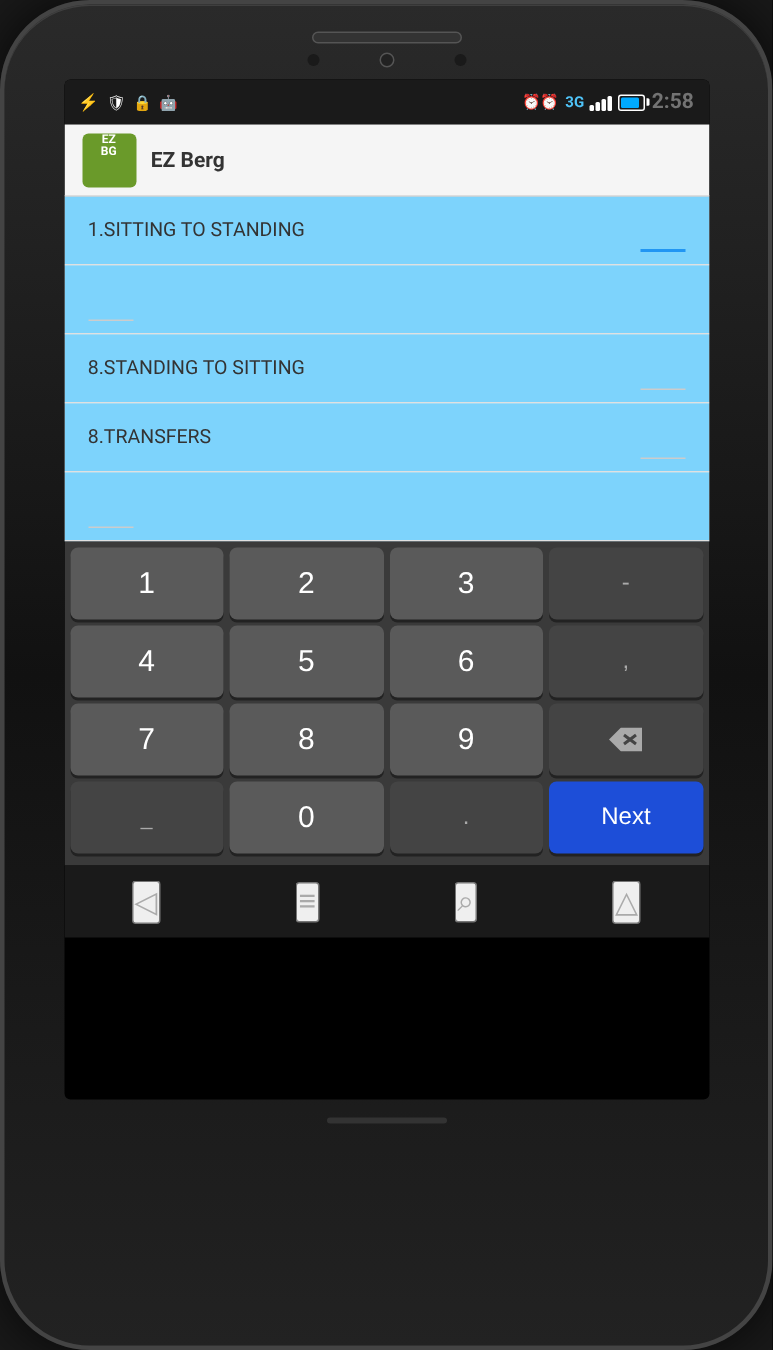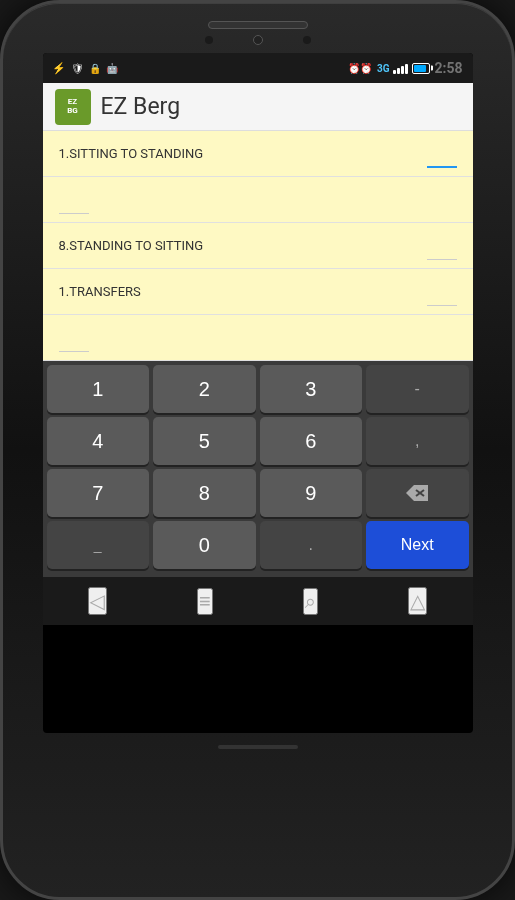--- a/index.html
+++ b/index.html
@@ -152,50 +152,50 @@
       padding: 0 12px;
       gap: 10px;
     }
 
     .app-icon {
       width: 36px;
       height: 36px;
       background: #6a9a2a;
       border-radius: 4px;
       display: flex;
-      align-items: center;
+      align-items: flex-start;
       justify-content: center;
       font-size: 9px;
       color: #fff;
       font-weight: bold;
       flex-shrink: 0;
     }
 
     .app-title {
-      font-size: 23px;
+      font-size: 14px;
       color: #333;
-      font-weight: 400;
+      font-weight: 700;
     }
 
     
     .content-area {
       width: 100%;
       flex: 1;
       background: #f9f9f9;
       overflow: hidden;
     }
 
     .list-item {
       display: flex;
       align-items: center;
       justify-content: space-between;
       padding: 0 16px;
       height: 46px;
       border-bottom: 1px solid #e0e0e0;
-      background: #fef9c3;
+      background: #7dd3fc;
     }
 
     .list-item-text {
       font-size: 13px;
       color: #333;
       font-weight: 400;
     }
 
     .score-input {
       width: 30px;
@@ -348,21 +348,21 @@
         <div class="score-input"></div>
       </div>
       <div class="list-item">
         <div class="score-input-empty"></div>
       </div>
       <div class="list-item">
         <span class="list-item-text">8.STANDING TO SITTING</span>
         <div class="score-input-empty"></div>
       </div>
       <div class="list-item">
-        <span class="list-item-text">1.TRANSFERS</span>
+        <span class="list-item-text">8.TRANSFERS</span>
         <div class="score-input-empty"></div>
       </div>
       <div class="list-item">
         <div class="score-input-empty"></div>
       </div>
     </div>
 
     <div class="keyboard">
 
       <div class="key-row">

